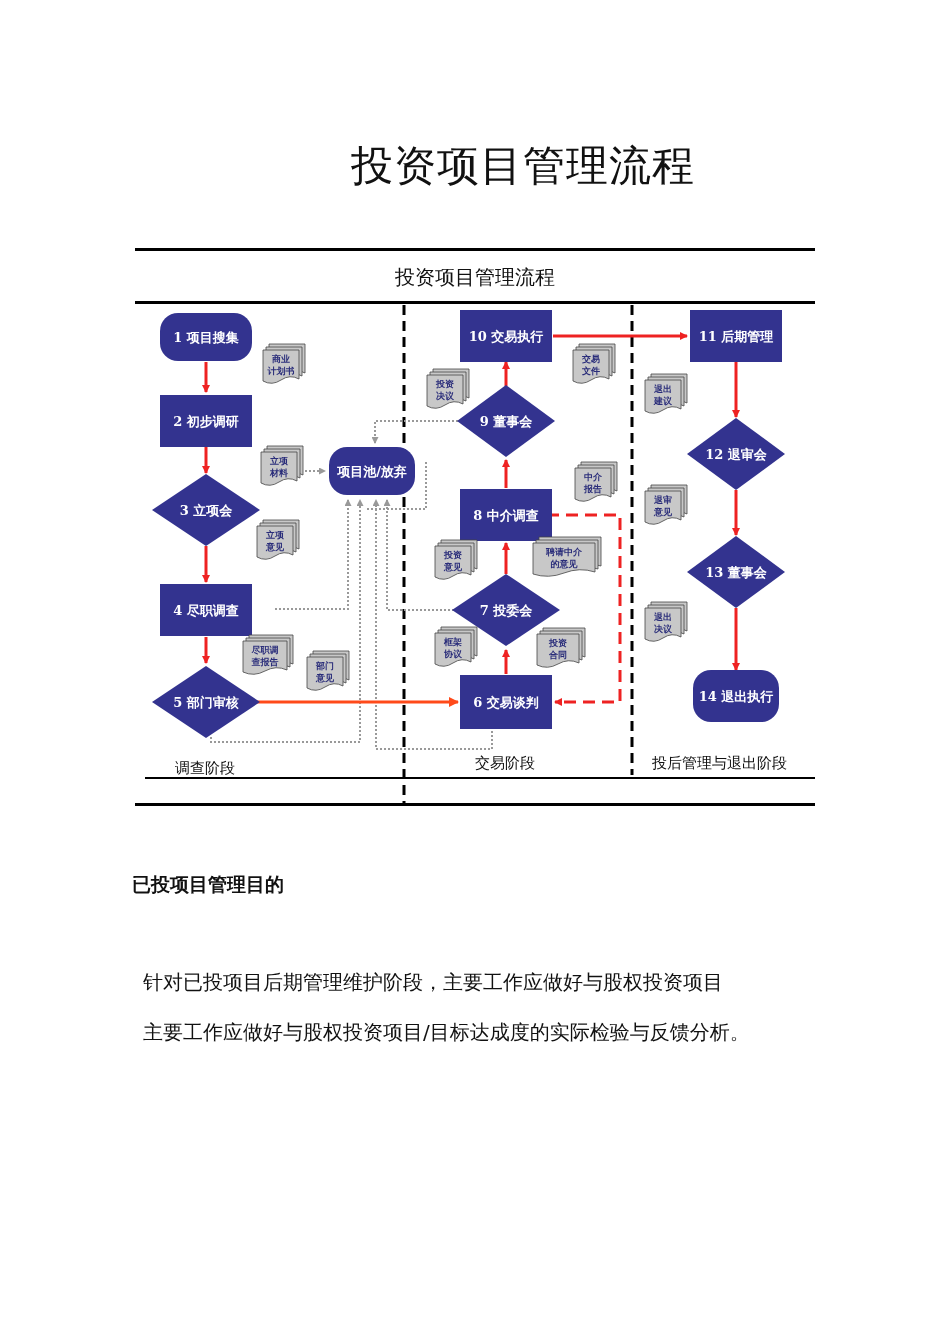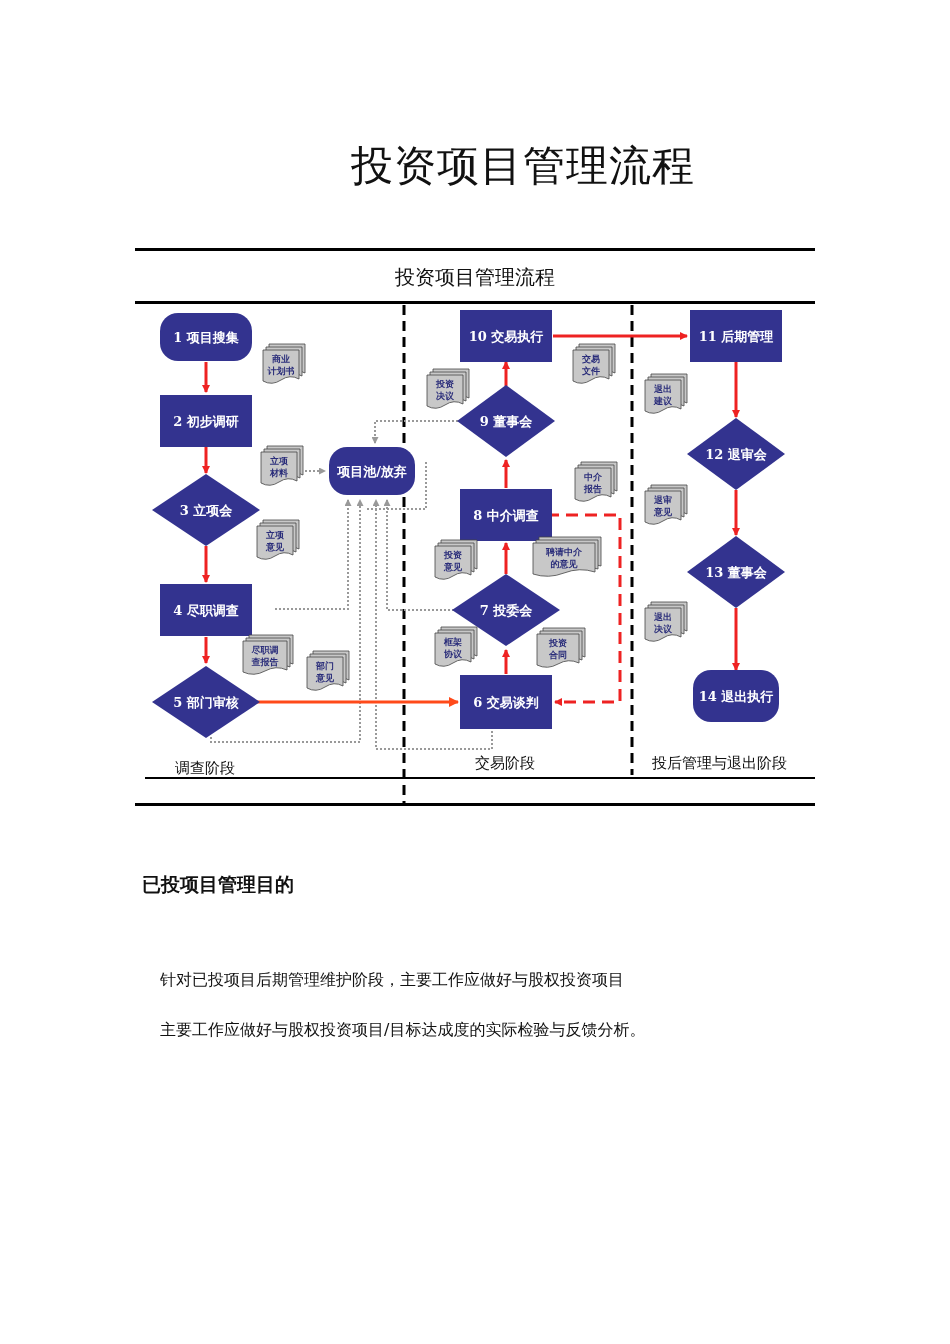--- a/index.html
+++ b/index.html
@@ -4,22 +4,22 @@
 <style>
   html, body { margin:0; padding:0; background:#ffffff; }
   body { width:950px; height:1344px; position:relative; overflow:hidden;
          font-family:"DejaVu Sans","Liberation Sans",sans-serif; color:#111; }
   .page-title { position:absolute; left:0; width:950px; top:138px; text-align:center;
                 font-size:42px; font-weight:400; letter-spacing:1px;margin-left:48px; }
   .rule { position:absolute; left:135px; width:680px; background:#000; }
   .diagram-title { position:absolute; left:135px; width:680px; top:264px; text-align:center;
                    font-size:20px; }
   svg#flow { position:absolute; left:135px; top:300px; }
-  .section-heading { position:absolute; left:142px; top:872px; font-size:19px; font-weight:700; }
-  .para { position:absolute; left:160px; width:680px; font-size:16px; line-height:1; white-space:nowrap; }
+  .section-heading { position:absolute; left:132px; top:872px; font-size:19px; font-weight:700; }
+  .para { position:absolute; left:143px; width:680px; font-size:20px; line-height:1; white-space:nowrap; }
   .box-text { font-family:"DejaVu Serif","Liberation Serif",serif; font-weight:700; fill:#fff; font-size:13px; }
   .doc-text { font-family:"DejaVu Serif","Liberation Serif",serif; font-weight:700; fill:#2a2d7a; font-size:9px; }
   .stage-text { font-family:"DejaVu Serif","Liberation Serif",serif; font-size:15px; fill:#111; }
 </style>
 </head>
 <body>
 
 <div class="page-title">投资项目管理流程</div>
 
 <div class="rule" style="top:248px;height:3px;"></div>

